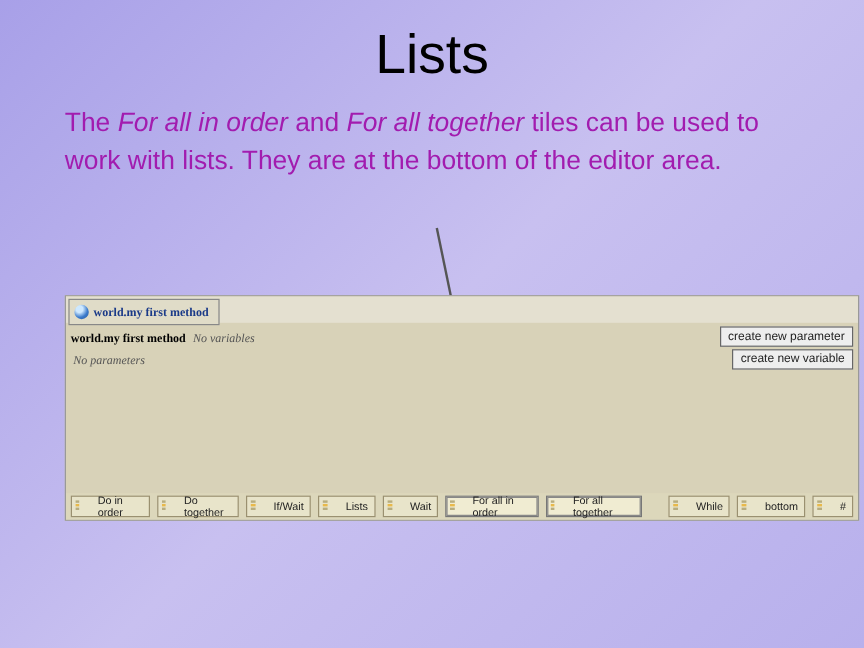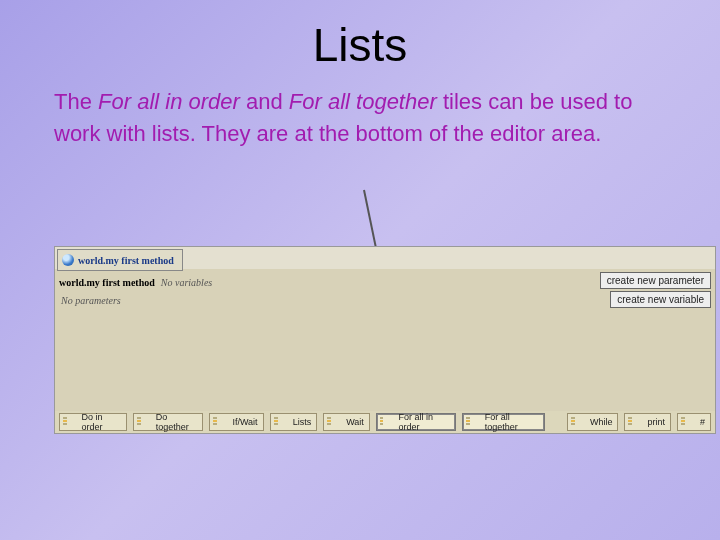--- a/index.html
+++ b/index.html
@@ -189,20 +189,20 @@
         <span class="grip"></span>
         <span>For all together</span>
       </div>
       <div class="spacer"></div>
       <div class="tile">
         <span class="grip"></span>
         <span>While</span>
       </div>
       <div class="tile">
         <span class="grip"></span>
-        <span>print</span>
+        <span>bottom</span>
       </div>
       <div class="tile">
         <span class="grip"></span>
         <span>#</span>
       </div>
     </div>
 </div>
 
 </body></html>

